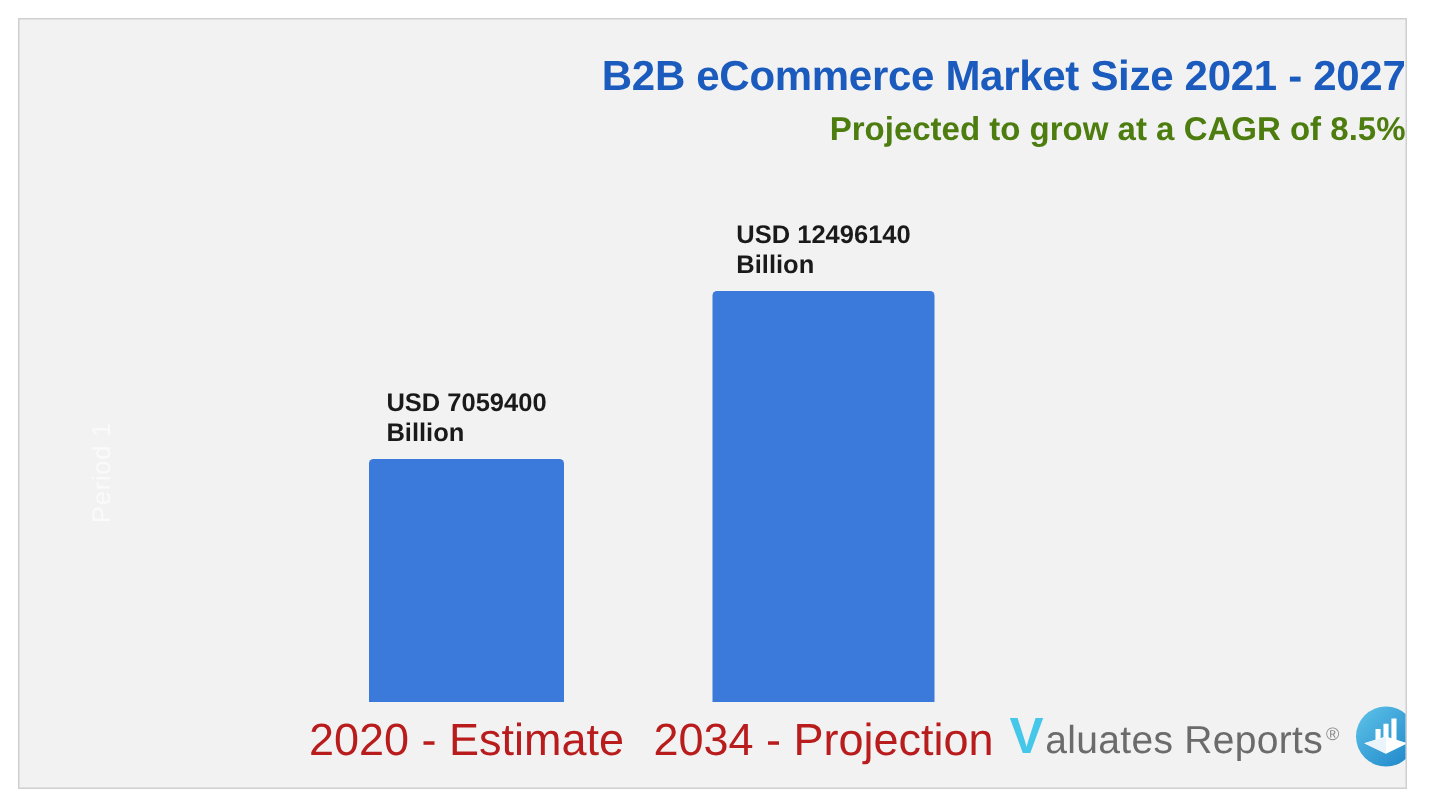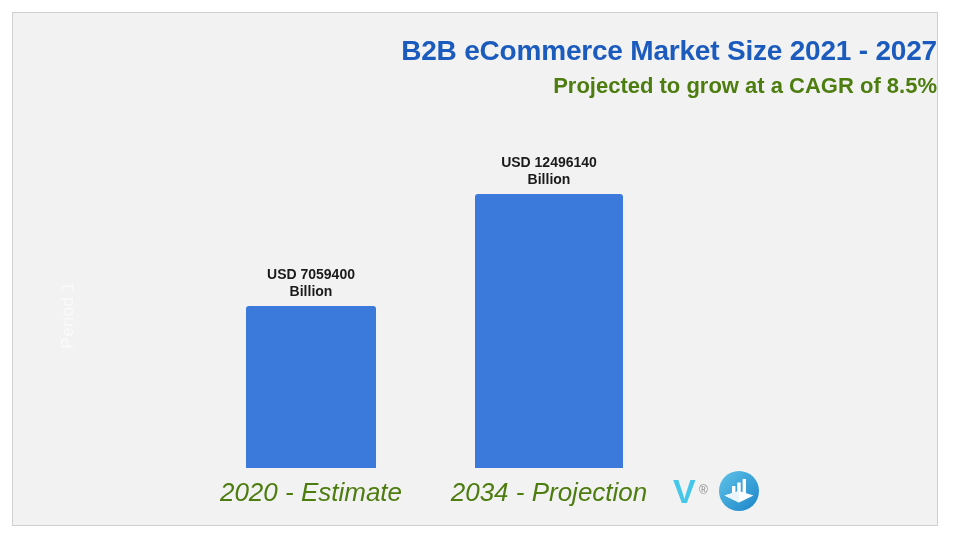--- a/index.html
+++ b/index.html
@@ -78,22 +78,21 @@
     position: absolute;
     bottom: 0;
   }
 
   .bar-value-label {
     position: absolute;
     bottom: 100%;
     left: 50%;
     transform: translateX(-50%);
     margin-bottom: 6px;
-    text-align: center;
-    font-size: 14px;
+    font-size: 17px;
     font-weight: bold;
     color: #1a1a1a;
     line-height: 1.22;
     white-space: nowrap;
   }
 
   .bar-rect {
     position: absolute;
     bottom: 0;
     left: 0;
@@ -101,24 +100,23 @@
     background: #3b79db;
     border-radius: 3px 3px 0 0;
   }
 
   .bar-cat-label {
     position: absolute;
     top: 100%;
     left: 50%;
     transform: translateX(-50%);
     margin-top: 9px;
-    font-size: 26px;
-    color: #4d7c0f;
-    white-space: nowrap;
-    font-style: italic;
+    font-size: 30px;
+    color: #b91c1c;
+    white-space: nowrap;
   }
 
   
   #bar-group-0 {
     left: 233px;           
     width: 130px;
     height: 162px;
   }
   #bar-group-0 .bar-rect { height: 162px; }
 
@@ -209,20 +207,21 @@
         <div class="bar-rect"></div>
         <div class="bar-cat-label">2034 - Projection</div>
       </div>
 
     </div>
   </div>
 
   <div id="logo">
     <div id="logo-wordmark">
       <span id="logo-v">V</span>
+      <span id="logo-text">aluates Reports</span>
       <span id="logo-reg">®</span>
     </div>
     <span id="logo-mark">
       <svg width="42" height="42" viewBox="0 0 42 42" xmlns="http://www.w3.org/2000/svg">
         <defs>
           <linearGradient id="lg" x1="0" y1="0" x2="1" y2="1">
             <stop offset="0%" stop-color="#5fc3e8"></stop>
             <stop offset="100%" stop-color="#1b84c9"></stop>
           </linearGradient>
         </defs>

